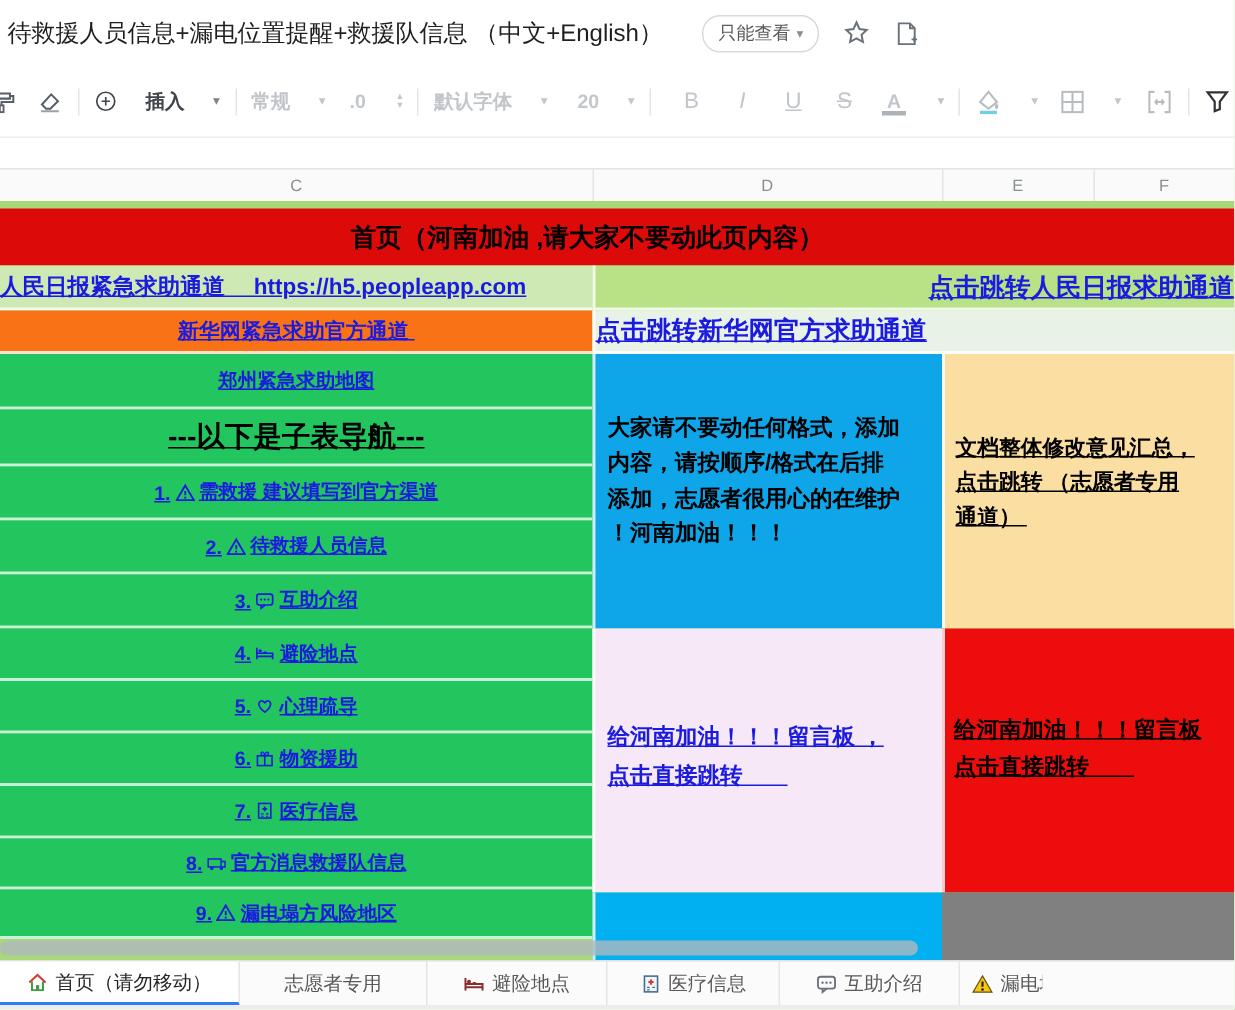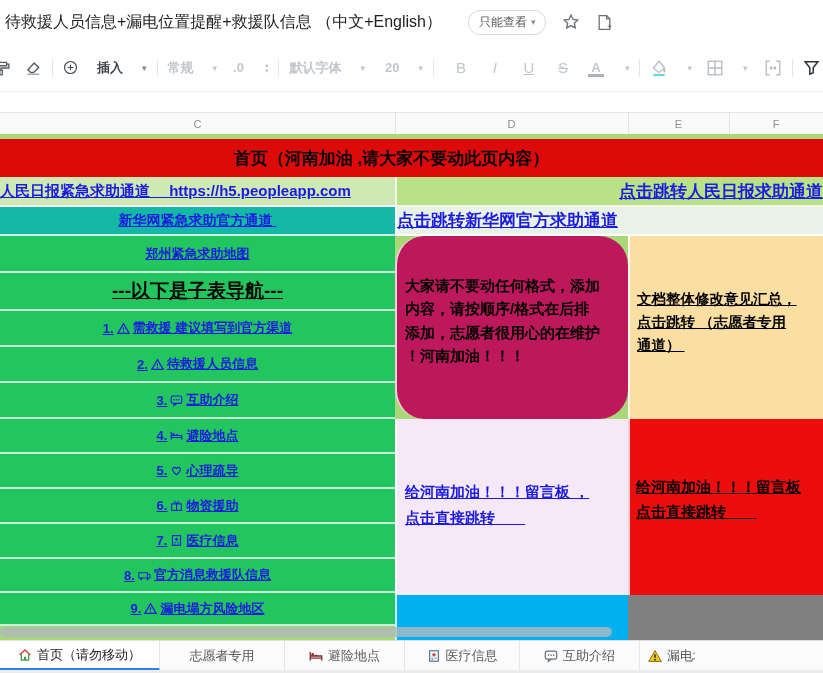--- a/index.html
+++ b/index.html
@@ -44,37 +44,37 @@
           align-items:center;justify-content:center;}
   .banner span{font-size:17px;font-weight:bold;color:#000;margin-right:40px;}
   .cell{box-sizing:border-box;}
   .link{color:#1b1be0;font-weight:bold;text-decoration:underline;cursor:pointer;}
   .row-pr-left{left:0;top:43px;width:395px;height:30px;background:#cfe9b4;display:flex;align-items:center;
                border-bottom:2px solid rgba(255,255,255,.8);}
   .row-pr-left span{font-size:15px;white-space:nowrap;}
   .row-pr-right{left:395px;top:43px;width:428px;height:30px;background:#b9e287;display:flex;align-items:center;
                 justify-content:flex-end;border-bottom:2px solid rgba(255,255,255,.8);border-left:2px solid rgba(255,255,255,.8);}
   .row-pr-right span{font-size:17px;}
-  .row-xh-left{left:0;top:73px;width:395px;height:29px;background:#14b8a6;display:flex;align-items:center;
+  .row-xh-left{left:0;top:73px;width:395px;height:29px;background:#f97316;display:flex;align-items:center;
                justify-content:center;border-bottom:2px solid rgba(255,255,255,.8);}
   .row-xh-left span{font-size:14px;}
   .row-xh-right{left:395px;top:73px;width:464px;height:29px;background:#e9f2e6;display:flex;align-items:center;
                 justify-content:flex-start;border-bottom:2px solid rgba(255,255,255,.8);border-left:2px solid rgba(255,255,255,.8);}
   .row-xh-right span{font-size:17px;}
 
   .colC{left:0;top:102px;width:395px;height:404px;display:flex;flex-direction:column;}
   .nav-row{box-sizing:border-box;display:flex;align-items:center;justify-content:center;
            background:#22c55e;border-bottom:2px solid rgba(255,255,255,.75);}
   .nav-row .wrap{display:flex;align-items:center;gap:3px;font-size:13px;}
   .nav-row .icon svg{width:13px;height:13px;}
   .nav-head .wrap{font-size:19px;color:#000;font-weight:bold;text-decoration:underline;}
   .nav-map .wrap{font-size:13px;}
 
-  .cellD-notice{left:395px;top:102px;width:233px;height:183px;background:#be185d;
-                border-left:2px solid rgba(255,255,255,.8);padding:38px 8px 0 8px;border-radius:29px;}
+  .cellD-notice{left:395px;top:102px;width:233px;height:183px;background:#0ea5e9;
+                border-left:2px solid rgba(255,255,255,.8);padding:38px 8px 0 8px;}
   .cellD-notice div{font-size:15px;font-weight:bold;color:#000;line-height:1.55;}
   .cellEF-feedback{left:628px;top:102px;width:195px;height:183px;background:#fbdfa2;
                    border-left:2px solid rgba(255,255,255,.8);padding:52px 4px 0 7px;}
   .cellEF-feedback div{font-size:14.5px;font-weight:bold;color:#000;line-height:1.6;text-decoration:underline;}
   .cellD-pink{left:395px;top:285px;width:233px;height:176px;background:#f6e8f6;
               border-left:2px solid rgba(255,255,255,.8);padding:60px 6px 0 8px;}
   .cellD-pink div{font-size:15px;line-height:1.7;}
   .cellEF-red{left:628px;top:285px;width:195px;height:176px;background:#ee0d0d;
               border-left:2px solid rgba(255,255,255,.8);padding:56px 2px 0 6px;}
   .cellEF-red div{font-size:15px;font-weight:bold;color:#000;line-height:1.65;text-decoration:underline;}

